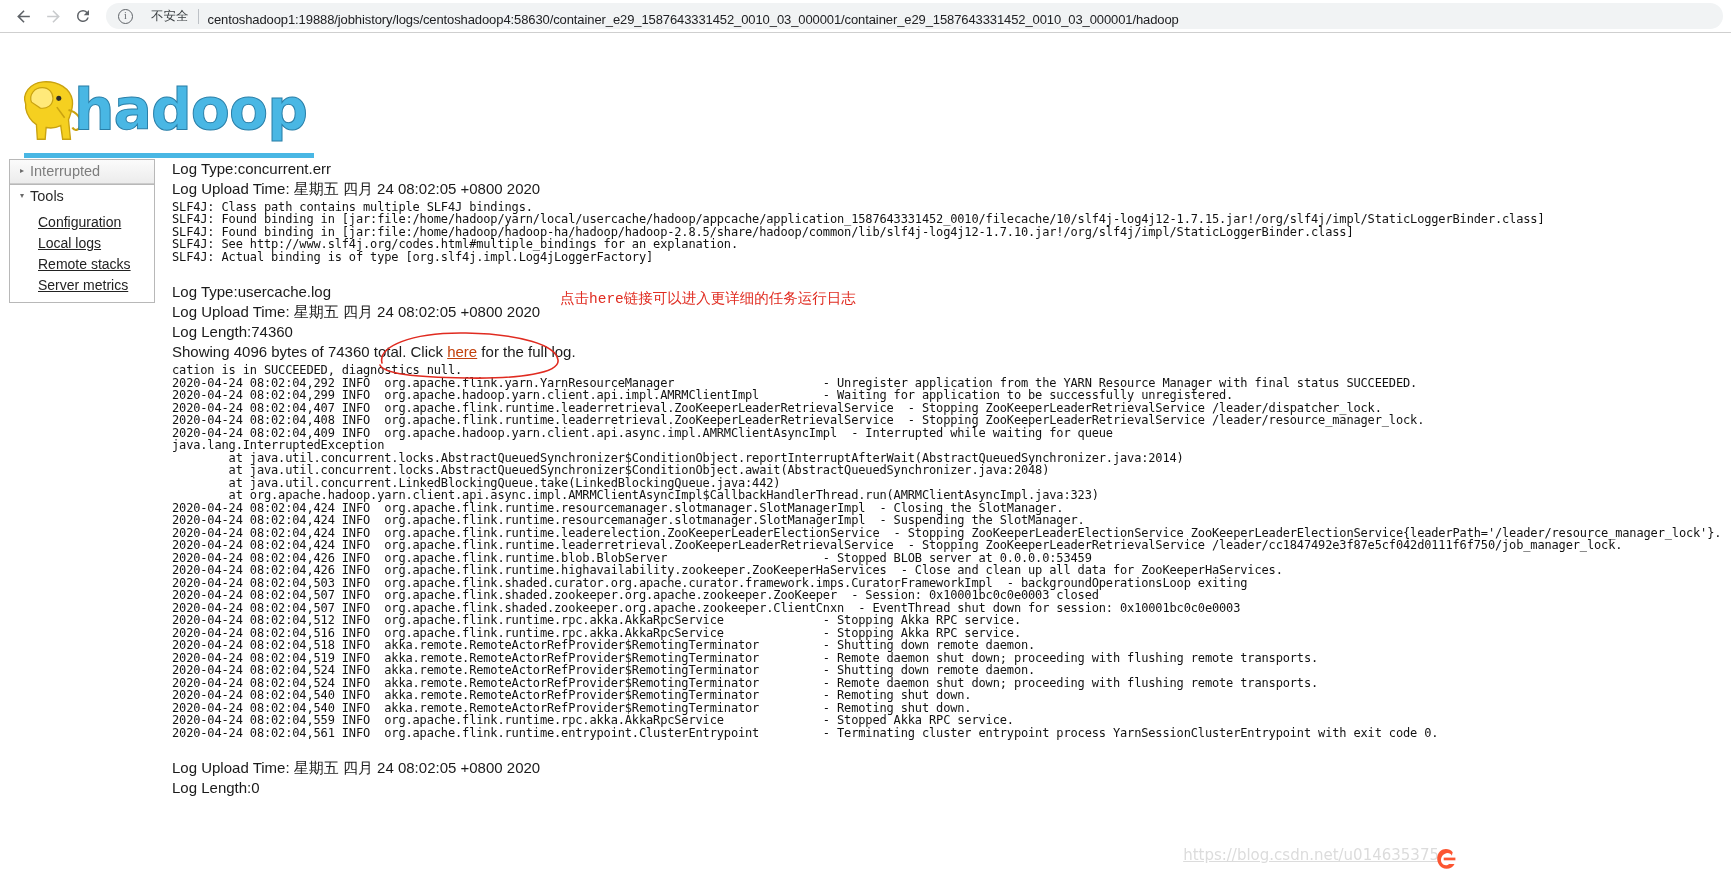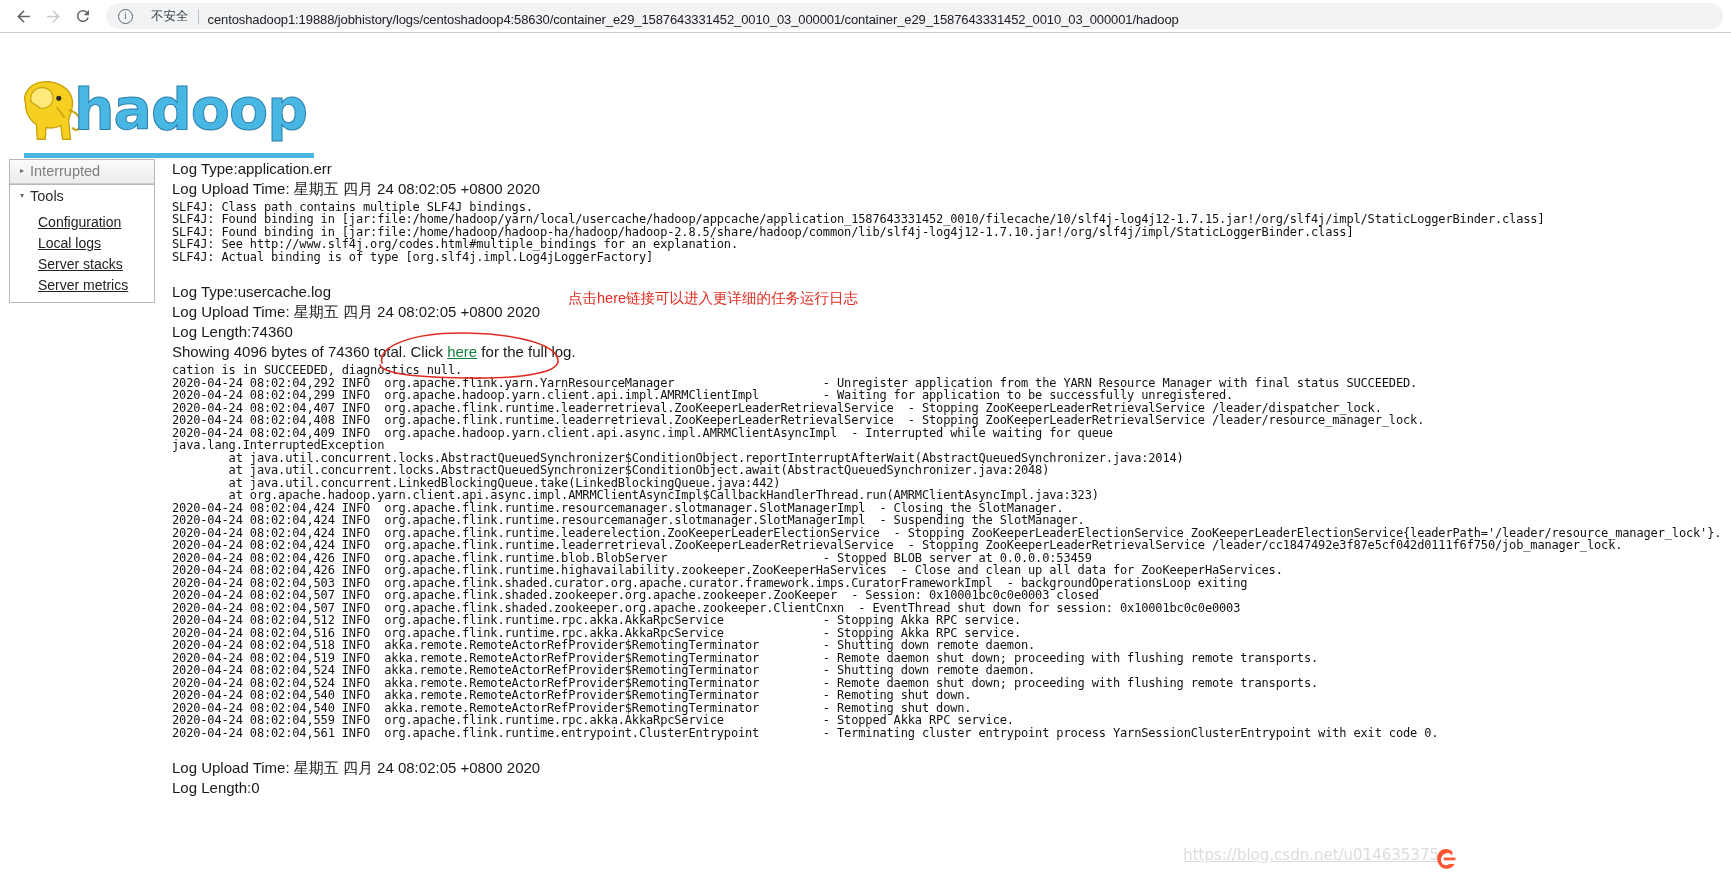--- a/index.html
+++ b/index.html
@@ -176,34 +176,33 @@
     font-family: "DejaVu Sans Mono", "Liberation Mono", monospace;
     font-size: 12px;
     line-height: 12.5px;
     color: #111111;
     white-space: pre;
     margin: 2px 0 0 0;
     letter-spacing: -0.15px;
   }
   .sec-gap { height: 19px; }
   .inline-link {
-    color: #15803d;
+    color: #c2410c;
     text-decoration: underline;
     margin-top: 40px;
   }
 
   
   .annot-text {
     position: absolute;
     left: 560px; top: 256px;
     font-size: 14.5px;
     color: #e02b20;
     white-space: nowrap;
-    font-family: Liberation Sans, sans-serif;
-    margin-left: 8px;
+    font-family: Liberation Mono, monospace;
   }
   .annot-circle {
     position: absolute;
     left: 370px; top: 296px;
     width: 195px; height: 52px;
     pointer-events: none;
   }
 
   
   .watermark {
@@ -273,31 +272,31 @@
       </div>
     </div>
     <div class="nav-block" style="border-top:none;">
       <div class="nav-header open">
         <span class="tri">▾</span>
         <span>Tools</span>
       </div>
       <div class="nav-items">
         <a class="nav-link" href="#">Configuration</a>
         <a class="nav-link" href="#">Local logs</a>
-        <a class="nav-link" href="#">Server stacks</a>
+        <a class="nav-link" href="#">Remote stacks</a>
         <a class="nav-link" href="#">Server metrics</a>
       </div>
     </div>
   </div>
 
   <div class="content">
 
     <div>
       <div class="log-meta">
-        <span>Log Type:</span><span>application.err</span>
+        <span>Log Type:</span><span>concurrent.err</span>
       </div>
       <div class="log-meta">
         <span>Log Upload Time:</span>&nbsp;<span>星期五 四月 24 08:02:05 +0800 2020</span>
       </div>
       <pre class="log-pre">SLF4J: Class path contains multiple SLF4J bindings.
 SLF4J: Found binding in [jar:file:/home/hadoop/yarn/local/usercache/hadoop/appcache/application_1587643331452_0010/filecache/10/slf4j-log4j12-1.7.15.jar!/org/slf4j/impl/StaticLoggerBinder.class]
 SLF4J: Found binding in [jar:file:/home/hadoop/hadoop-ha/hadoop/hadoop-2.8.5/share/hadoop/common/lib/slf4j-log4j12-1.7.10.jar!/org/slf4j/impl/StaticLoggerBinder.class]
 SLF4J: See http://www.slf4j.org/codes.html#multiple_bindings for an explanation.
 SLF4J: Actual binding is of type [org.slf4j.impl.Log4jLoggerFactory]</pre>
     </div>

